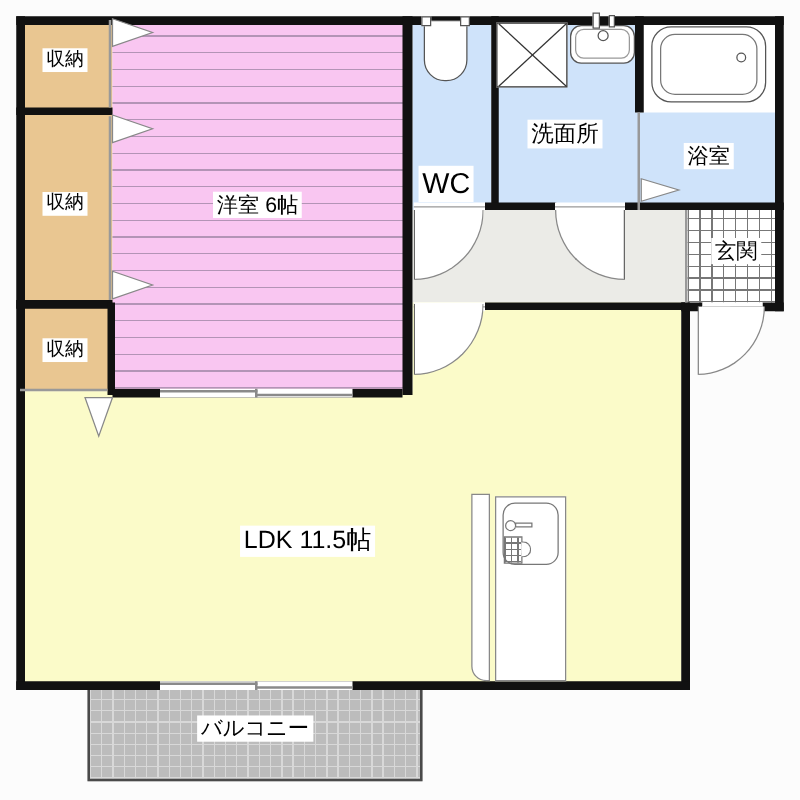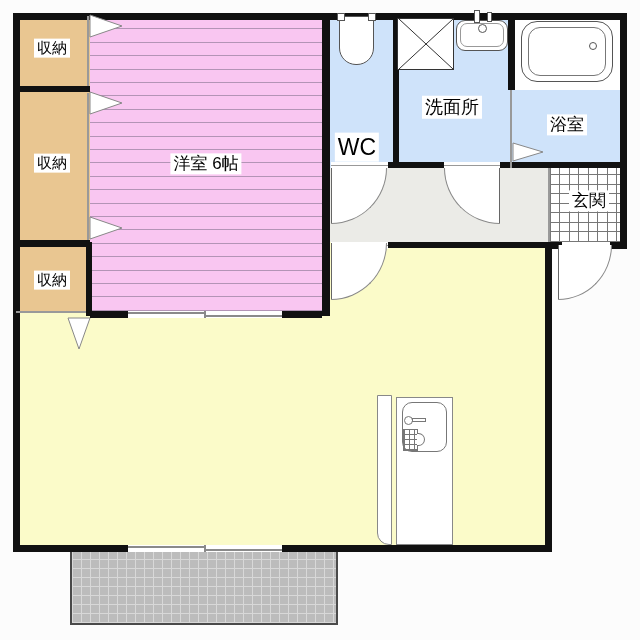--- a/index.html
+++ b/index.html
@@ -133,14 +133,16 @@
   </svg>
 
   <div class="abs label" style="left:52px;top:48px;font-size:15px;">収納</div>
   <div class="abs label" style="left:52px;top:163px;font-size:15px;">収納</div>
   <div class="abs label" style="left:52px;top:280px;font-size:15px;">収納</div>
   <div class="abs label" style="left:206px;top:164px;font-size:17px;">洋室 6帖</div>
   <div class="abs label" style="left:357px;top:107px;font-size:23px;margin-top:40px;">WC</div>
   <div class="abs label" style="left:452px;top:107px;font-size:18px;">洗面所</div>
   <div class="abs label" style="left:567px;top:125px;font-size:17px;">浴室</div>
   <div class="abs label" style="left:589px;top:201px;font-size:17px;">玄関</div>
+  <div class="abs label" style="left:246px;top:433px;font-size:20px;">LDK 11.5帖</div>
+  <div class="abs label" style="left:204px;top:583px;font-size:17px;">バルコニー</div>
 
 </div>
 
 </body></html>

